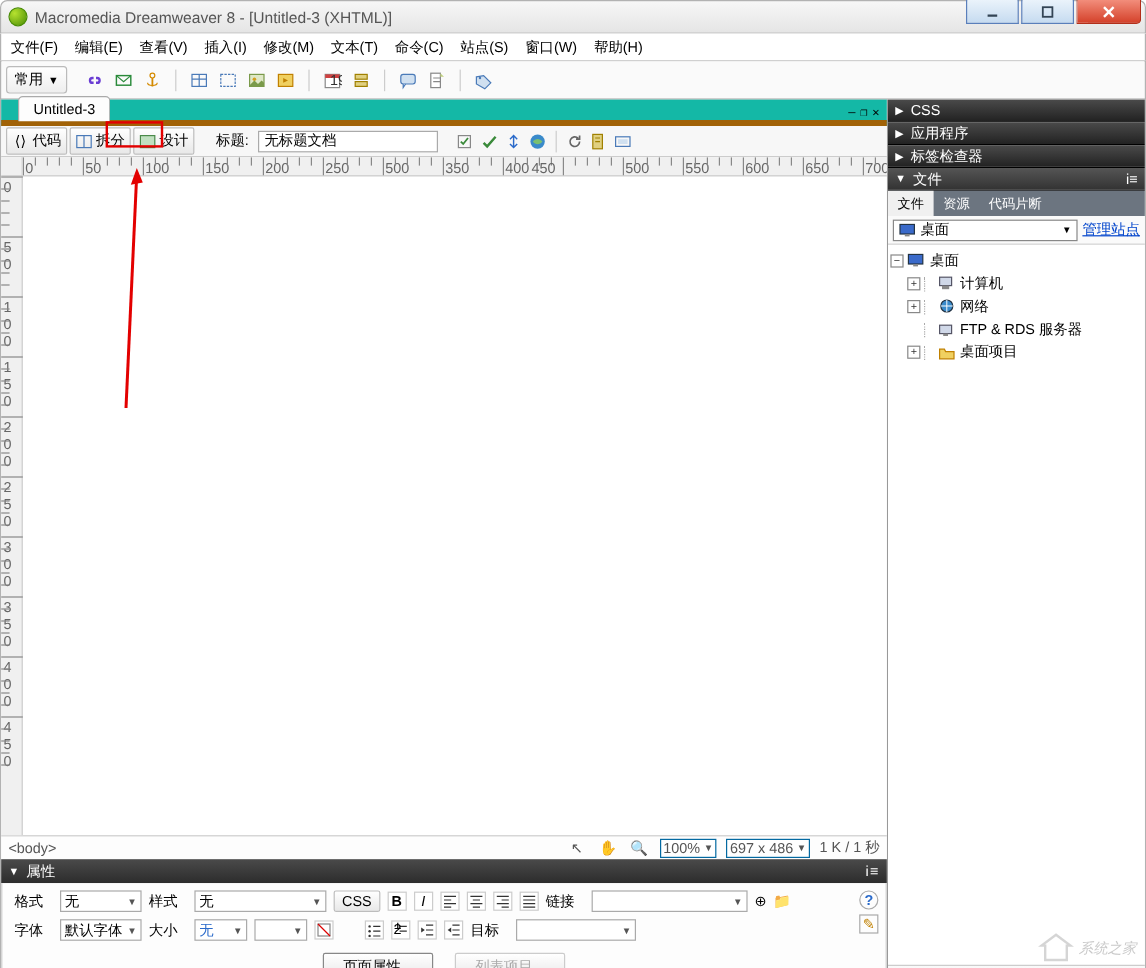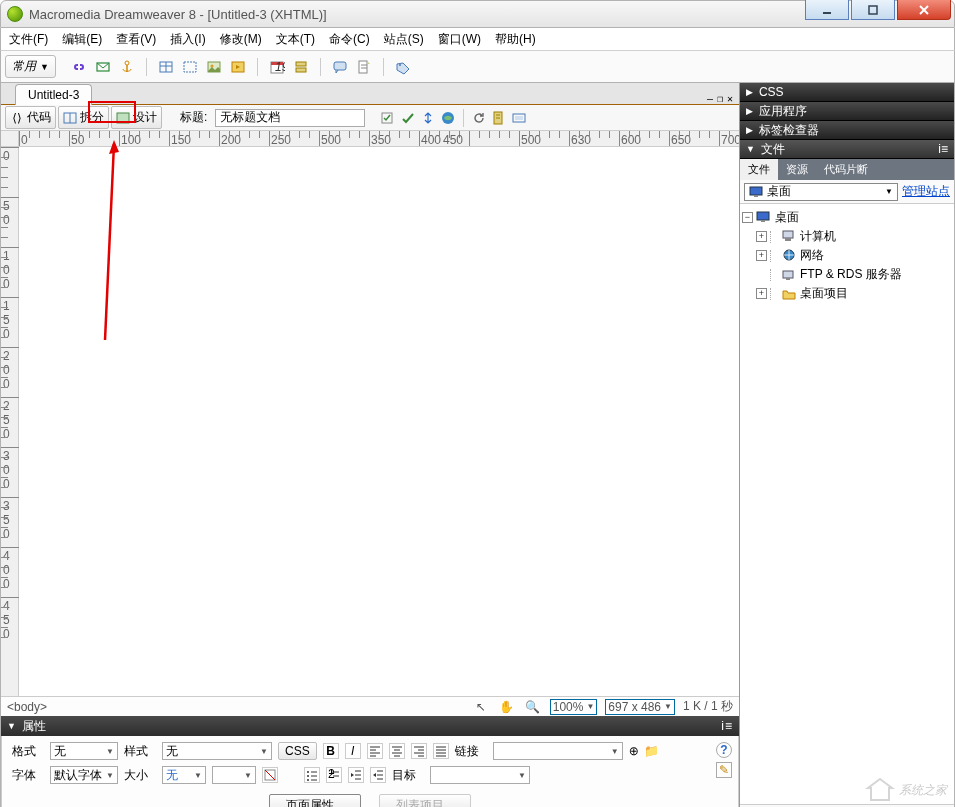--- a/index.html
+++ b/index.html
@@ -12,34 +12,34 @@
 .winbtns { display:flex; gap:2px; position:absolute; right:4px; top:0; }
 .winbtn { width:44px; height:20px; border:1px solid #5a7fbb; border-top:none; display:flex; align-items:center; justify-content:center; background:linear-gradient(#eaf3fb,#c6dbf0); }
 .winbtn.close { background:linear-gradient(#f28d7b,#d4412a); border-color:#b22f1a; color:#fff; width:54px; border-bottom-right-radius:4px;}
 .winbtn svg { width:12px; height:12px; }
 
 
 .menubar { height: 22px; background: #fff; border-left:1px solid #b2b2b2; border-right:1px solid #b2b2b2; display: flex; align-items: center; padding-left: 8px; }
 .menubar span { margin-right: 14px; cursor: default; }
 
 
-.tbwrap { border:1px solid #b2b2b2; border-top:1px solid #d0d0d0; padding:4px; display:flex; align-items:center; background:#fafafa;font-style:italic; }
+.tbwrap { border:1px solid #b2b2b2; border-top:1px solid #d0d0d0; padding:4px; display:flex; align-items:center; background:#fafafa; }
 .category { display:flex; align-items:center; border:1px solid #bbb; border-radius:3px; padding:2px 6px; background:linear-gradient(#fff,#eee); margin-right:14px;}
 .category .drop { margin-left:4px; font-size:9px;}
 .tool-icons { display:flex; align-items:center; gap:6px; }
 .tico { width:18px; height:18px; display:flex; align-items:center; justify-content:center; border:1px solid transparent; }
 .sep { width:1px; height:18px; background:#ccc; margin:0 4px;}
 
 
 .mainrow { display:flex; height: 742px; border:1px solid #b2b2b2; border-top:none;}
 .left { flex:1; display:flex; flex-direction:column; border-right:1px solid #999;}
 .right { width:214px; background:#f0f0f0; display:flex; flex-direction:column;}
 
 
-.doctabs { height:22px; background:#e5e5e5; border-bottom:1px solid #a16207; position:relative; display:flex; align-items:flex-end; padding-left:14px;}
+.doctabs { height:22px; background:#14b8a6; border-bottom:5px solid #a16207; position:relative; display:flex; align-items:flex-end; padding-left:14px;}
 .doctab { background:#fdfdfd; border:1px solid #aaa; border-bottom:none; padding:3px 12px; border-radius:4px 4px 0 0; position:relative; top:1px;}
 .doctabs .docctrls { margin-left:auto; display:flex; gap:4px; padding-right:6px; align-items:center;}
 .docctrls span { font-family:monospace; font-size:10px; cursor:pointer; }
 
 
 .viewbar { height:26px; border-bottom:1px solid #ccc; display:flex; align-items:center; padding:0 4px; background:#f7f7f7; gap:2px;}
 .vbtn { display:flex; align-items:center; padding:2px 4px; border:1px solid #bdbdbd; background:linear-gradient(#fff,#e8e8e8); border-radius:2px; gap:3px; font-size:12px;}
 .vbtn .ic { width:14px; height:14px; display:flex; align-items:center; justify-content:center;}
 .highlight-box { position:absolute; border:2px solid #e30000; width:48px; height:22px; left:88px; top:101px; pointer-events:none; z-index:50;}
 .titlelbl { margin-left:16px; margin-right:6px;}
@@ -378,21 +378,21 @@
           <span class="tick" style="left:470px"></span>
           <span class="tick" style="left:480px"></span>
           <span class="tick" style="left:490px"></span>
           <span class="tick tickL" style="left:500px"></span>
           <span class="num" style="left:502px">500</span>
           <span class="tick" style="left:510px"></span>
           <span class="tick" style="left:520px"></span>
           <span class="tick" style="left:530px"></span>
           <span class="tick" style="left:540px"></span>
           <span class="tick tickL" style="left:550px"></span>
-          <span class="num" style="left:552px">630</span>
+          <span class="num" style="left:552px">550</span>
           <span class="tick" style="left:560px"></span>
           <span class="tick" style="left:570px"></span>
           <span class="tick" style="left:580px"></span>
           <span class="tick" style="left:590px"></span>
           <span class="tick tickL" style="left:600px"></span>
           <span class="num" style="left:602px">600</span>
           <span class="tick" style="left:610px"></span>
           <span class="tick" style="left:620px"></span>
           <span class="tick" style="left:630px"></span>
           <span class="tick" style="left:640px"></span>

